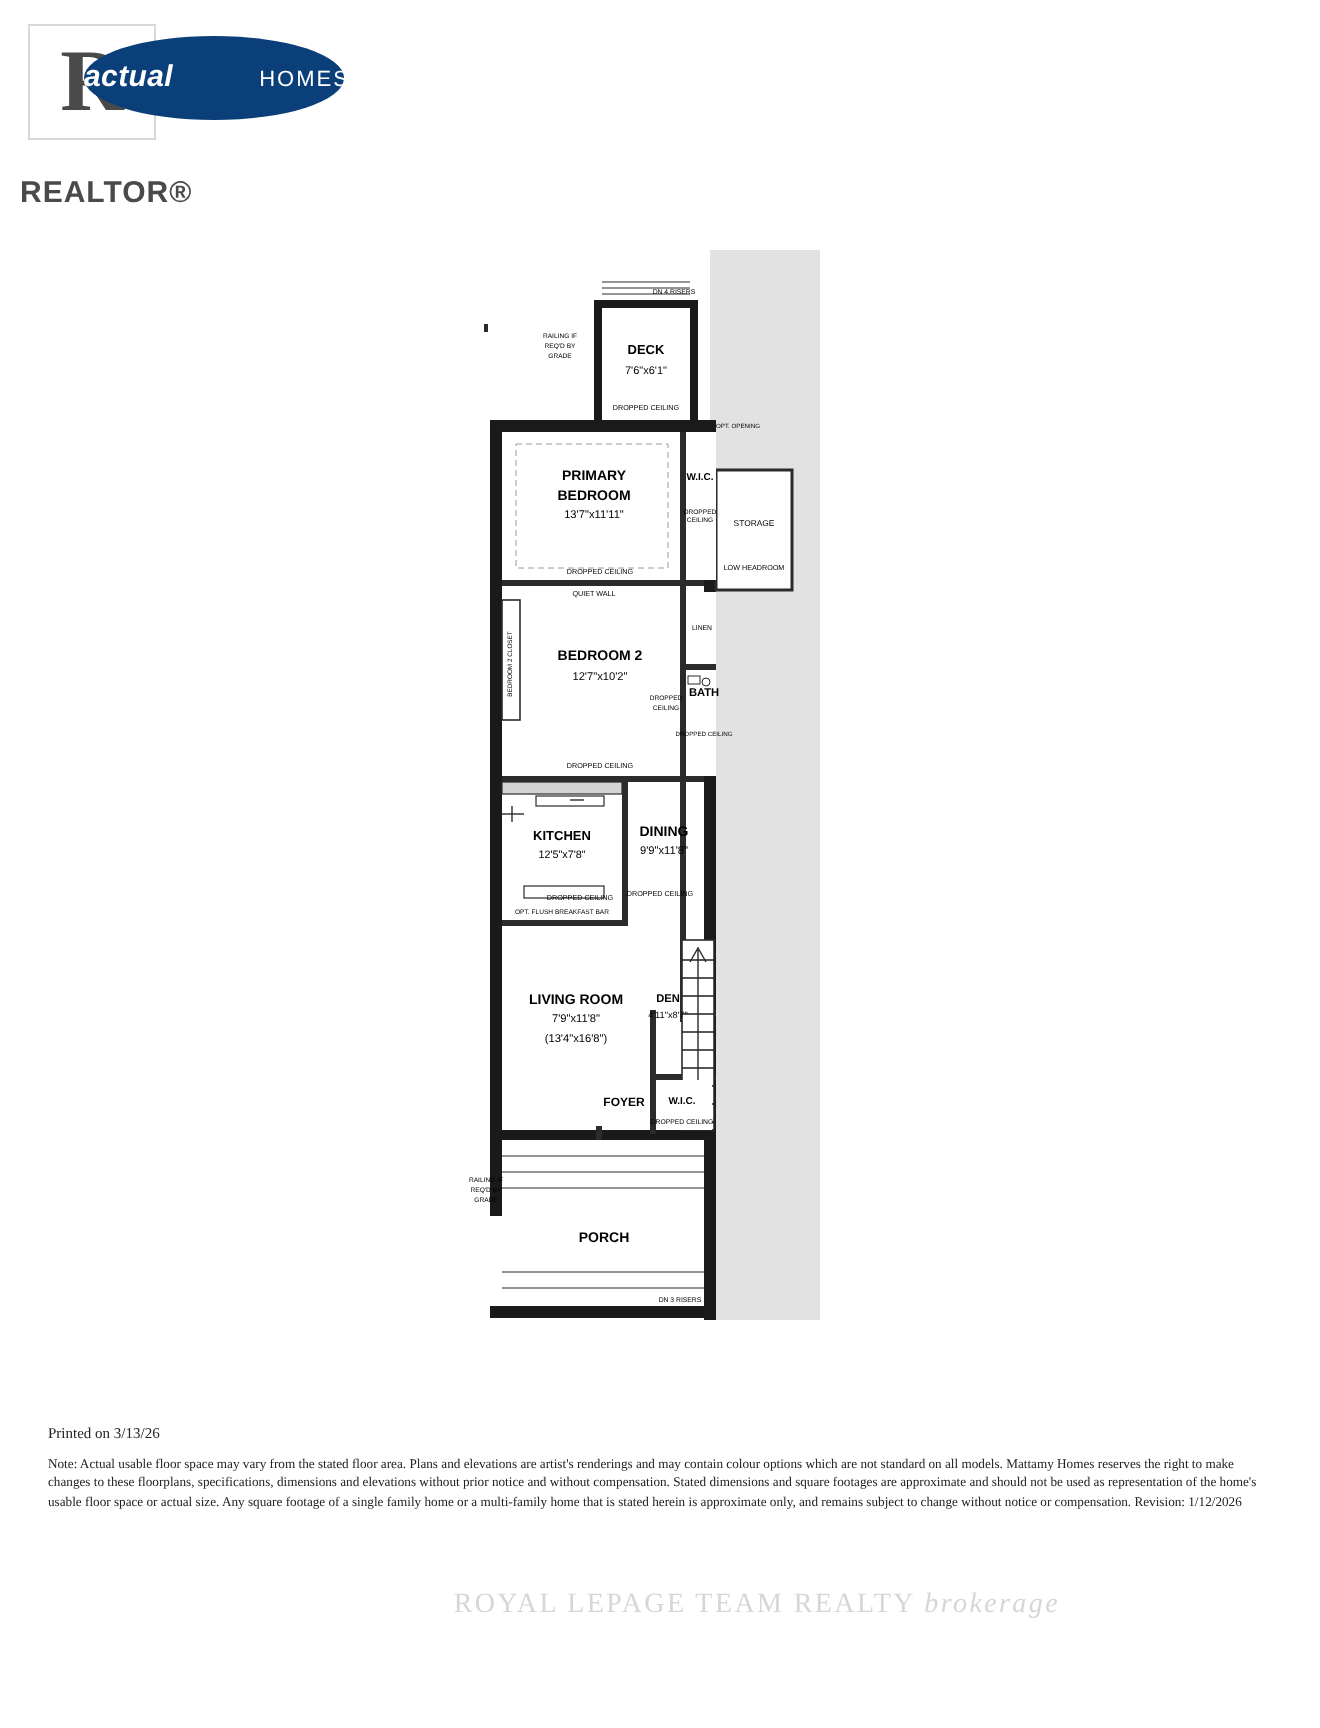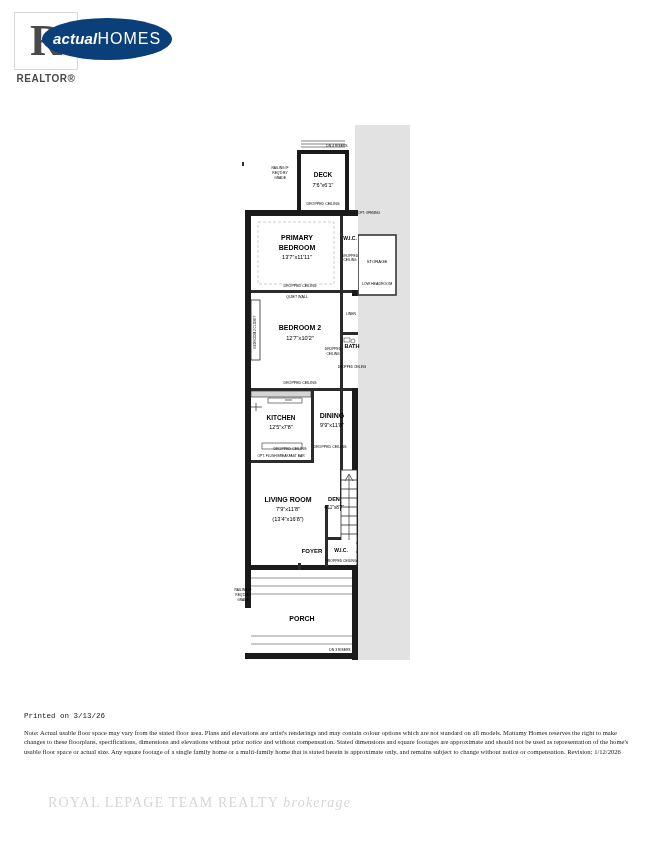--- a/index.html
+++ b/index.html
@@ -37,24 +37,24 @@
     position: relative;
   }
   .realtor-r {
     font-family: "Liberation Serif", serif;
     font-size: 44px;
     font-weight: bold;
     line-height: 56px;
     color: #4a4a4a;
   }
   .realtor-word {
-    font-size: 10px;
+    font-size: 15px;
     letter-spacing: 0.5px;
     color: #4a4a4a;
-    margin-top: 3px;
+    margin-top: 18px;
     font-weight: bold;
   }
   .mattamy {
     position: absolute;
     left: 42px; top: 18px;
     width: 130px; height: 42px;
   }
   .mattamy-oval {
     position: absolute;
     left: 0; top: 0;
@@ -70,22 +70,23 @@
     text-align: center;
     color: #ffffff;
     font-size: 15px;
     font-style: italic;
     font-weight: bold;
     letter-spacing: 0.2px;
   }
   .mattamy-text .homes {
     font-style: normal;
     font-weight: normal;
-    font-size: 16px;
+    font-size: 11px;
     letter-spacing: 1px;
+    padding-left: 43px;
   }
   .plan-title {
     position: absolute;
     left: 140px;
     top: 26px;
     font-size: 23px;
     font-weight: bold;
     color: #2b2b2b;
     letter-spacing: 0.2px;
   }
@@ -98,45 +99,44 @@
   }
   .plan svg { display: block; }
 
   
   .printed {
     position: absolute;
     left: 24px;
     top: 712px;
     font-size: 7.5px;
     color: #222;
-    font-family: Liberation Mono, monospace;
+    font-family: Liberation Serif, serif;
     text-align: right;
   }
   .note {
     position: absolute;
     left: 24px;
     top: 728px;
     width: 612px;
     font-size: 6.6px;
     line-height: 9.4px;
     color: #222;
     font-family: "Liberation Serif", serif;
     text-align: left;
   }
   .watermark {
     position: absolute;
     left: 0;
     top: 795px;
     width: 530px;
-    text-align: left;
+    text-align: right;
     font-size: 14px;
     letter-spacing: 1.2px;
     color: #d6d6d6;
     font-family: "Liberation Serif", serif;
-    padding-left: 48px;
   }
   .watermark .brk { font-style: italic; }
 </style>
 </head>
 <body>
 
 <div class="header">
 
   <div class="realtor-logo">
     <div class="realtor-box">

